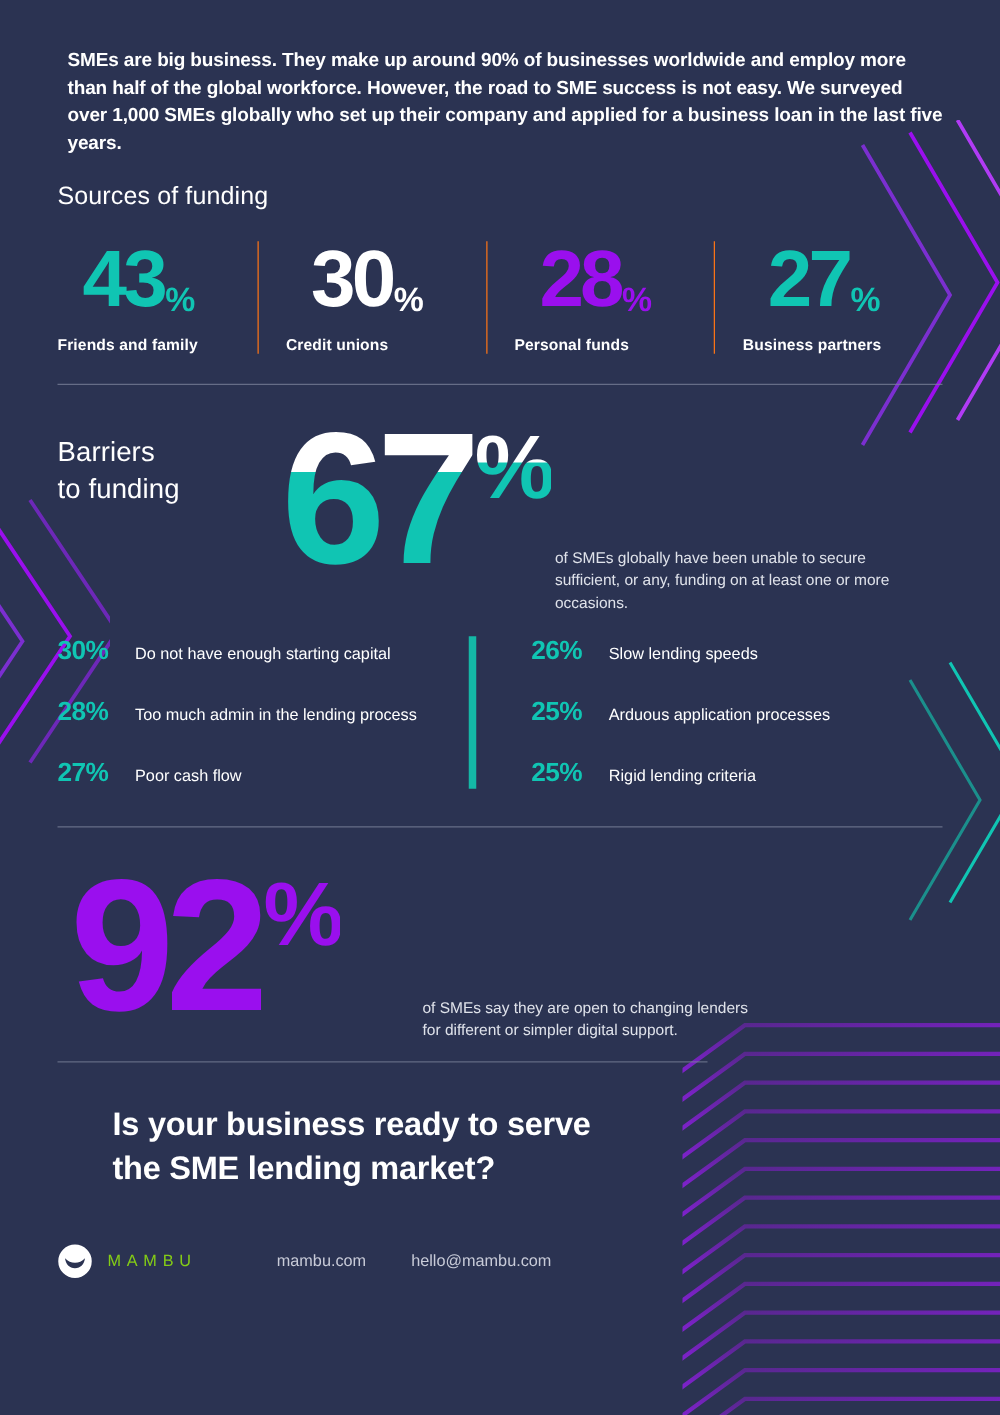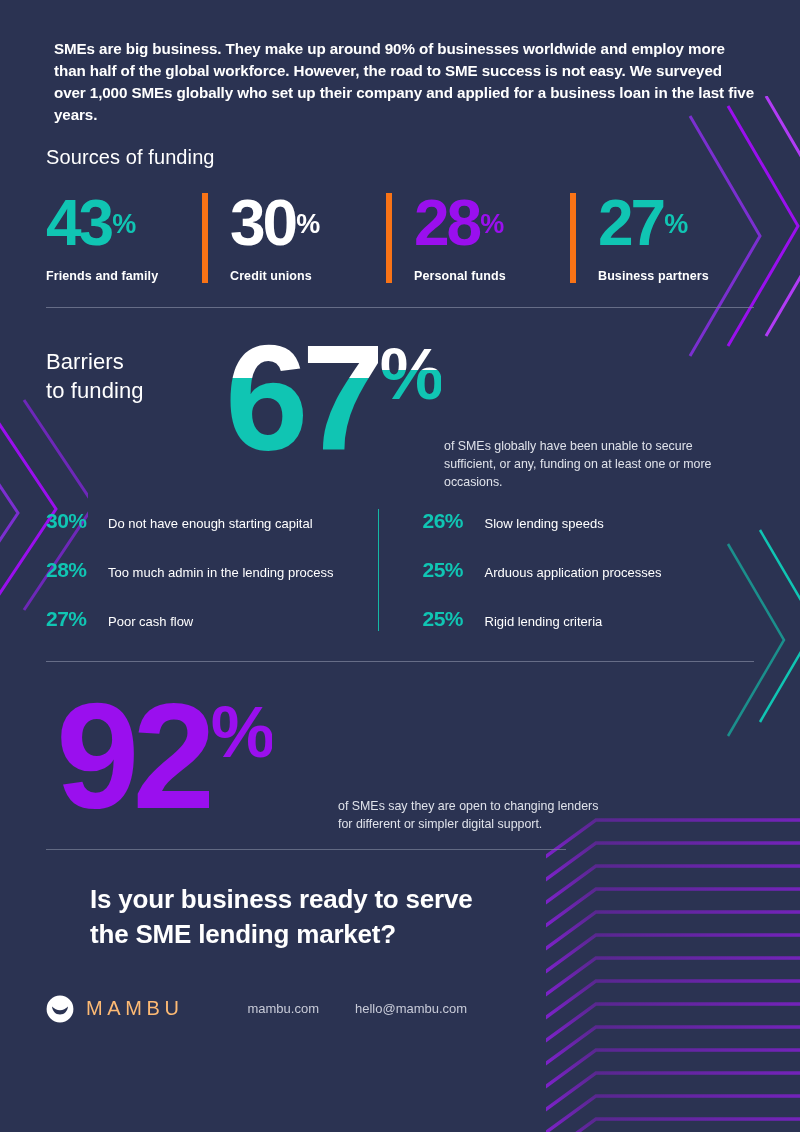--- a/index.html
+++ b/index.html
@@ -45,24 +45,24 @@
     font-size:20px;font-weight:normal;color:#ffffff;
     letter-spacing:0.1px;
   }
 
   
   #sources{margin-top:20px;}
   .stat-row{display:flex;margin-top:24px;}
   .stat{
     flex:1;position:relative;padding-right:10px;
   }
-  .stat + .stat{border-left:6px solid #f97316;padding-left:22px;}
+  .stat + .stat{border-left:1px solid #f97316;padding-left:22px;}
   .stat-num{
     font-size:64px;font-weight:bold;line-height:0.95;
-    letter-spacing:-3px;display:flex;align-items:center;
+    letter-spacing:-3px;display:flex;align-items:flex-end;margin-left:20px;
   }
   .stat-pct{font-size:27px;letter-spacing:-1px;margin-top:4px;margin-left:1px;}
   .stat-label{
     font-size:12.5px;font-weight:bold;color:#ffffff;margin-top:16px;
     letter-spacing:0.1px;
   }
   .teal{color:#10c5b3;}
   .white{color:#ffffff;}
   .purple{color:#9a0fee;}
 
@@ -87,21 +87,21 @@
     background:linear-gradient(to bottom,#ffffff 0%,#ffffff 44%,#10c5b3 44%,#10c5b3 100%);
     -webkit-background-clip:text;background-clip:text;color:transparent;
     margin-top:4px;margin-left:2px;
   }
   .big-desc{
     position:absolute;left:calc(100% - 310px);top:104px;width:300px;
     font-size:12.4px;line-height:1.42;color:#dfe2ea;
   }
   .barrier-cols{display:flex;margin-top:46px;}
   .bcol{flex:1;}
-  .bcol.right{border-left:1px solid #14b8a6;padding-left:44px;}
+  .bcol.right{border-left:6px solid #14b8a6;padding-left:44px;}
   .barrier{display:flex;align-items:baseline;margin-bottom:25px;}
   .barrier:last-child{margin-bottom:0;}
   .b-num{
     font-size:21px;font-weight:bold;color:#10c5b3;
     flex:0 0 62px;letter-spacing:-0.5px;
   }
   .b-label{font-size:13px;color:#ffffff;line-height:1.3;}
 
   
   #openness{margin-top:30px;position:relative;}
@@ -126,21 +126,21 @@
 
   
   .cta{
     margin-top:32px;font-size:26px;font-weight:bold;line-height:1.32;
     color:#ffffff;letter-spacing:-0.2px;margin-left:44px;
   }
   .footer{display:flex;align-items:center;margin-top:44px;}
   .mambu{display:flex;align-items:center;flex:0 0 auto;}
   .mambu-mark{width:28px;height:28px;flex:0 0 28px;}
   .mambu-word{
-    font-size:20px;letter-spacing:4.6px;margin-left:12px;color:#fdba74;
+    font-size:13px;letter-spacing:4.6px;margin-left:12px;color:#84cc16;
     font-weight:normal;
   }
   .flinks{display:flex;margin-left:64px;}
   .flink{
     font-size:13px;color:#c8cbd8;margin-right:36px;text-decoration:none;
   }
 </style>
 </head>
 <body>
 

